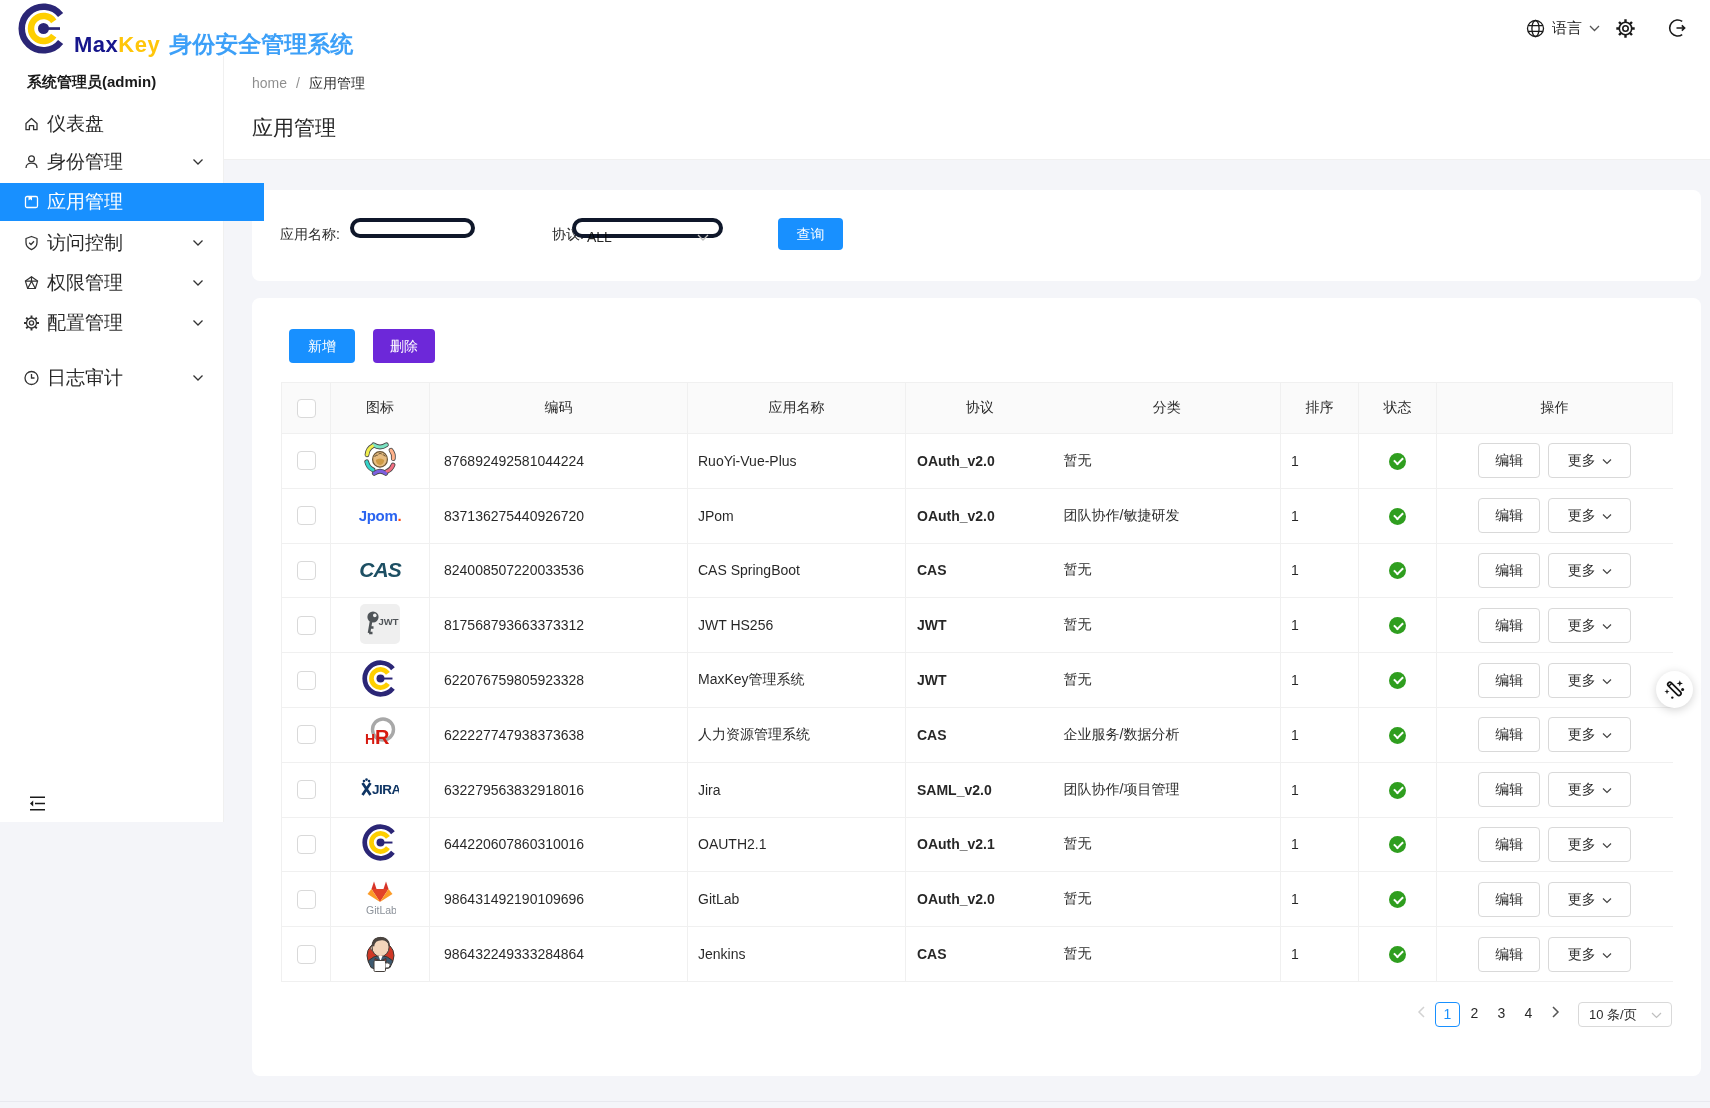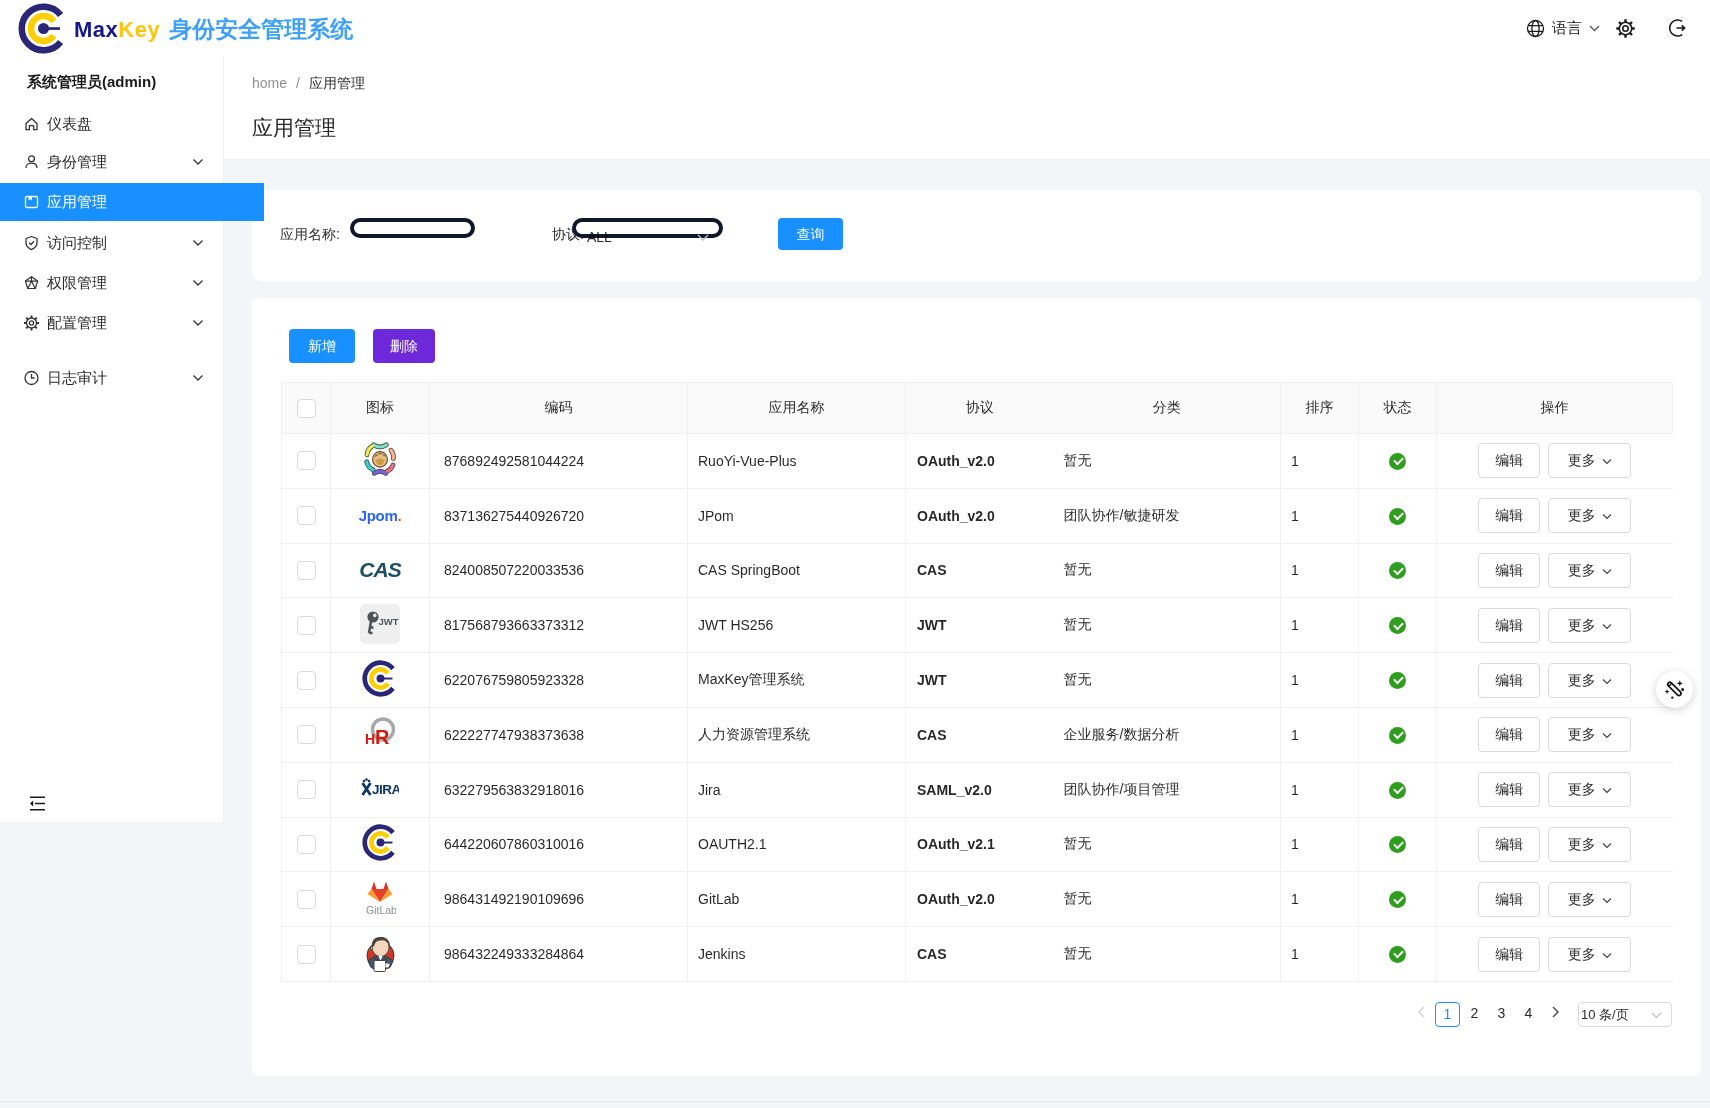--- a/index.html
+++ b/index.html
@@ -1,29 +1,29 @@
 <!DOCTYPE html>
 <html><head>
 <meta charset="utf-8">
 <style>
 * { margin:0; padding:0; box-sizing:border-box; }
 html,body { width:1710px; height:1108px; overflow:hidden; }
 body { font-family:"Liberation Sans",sans-serif; background:#f4f5f9; position:relative; font-size:14px; color:rgba(0,0,0,.85); }
 .abs { position:absolute; }
 
 #header { position:absolute; left:0; top:0; width:1710px; height:56px; background:#fff; z-index:5; }
-#brand { position:absolute; left:74px; top:0; height:56px; line-height:58px; font-size:22px; font-weight:bold; letter-spacing:.5px; white-space:nowrap; }
+#brand { position:absolute; left:74px; top:15px; height:56px; line-height:58px; font-size:22px; font-weight:bold; letter-spacing:.5px; white-space:nowrap; }
 #brand .mx { color:#16168c; }
 #brand .ky { color:#ffc60a; }
 #brand .cn { color:#3da0f8; font-size:23px; letter-spacing:0; margin-left:9px; }
 .hicon { position:absolute; top:0; height:56px; display:flex; align-items:center; color:#222; }
 
 #sidebar { position:absolute; left:0; top:56px; width:224px; height:766px; background:#fff; border-right:1px solid #f0f0f0; z-index:4; }
 #admin { position:absolute; left:27px; top:17px; width:190px; font-size:15px; font-weight:bold; color:#1a1a1a; }
-.mitem { position:absolute; left:0; width:264px; height:40px; color:rgba(0,0,0,.85); font-size:15px; }
+.mitem { position:absolute; left:0; width:264px; height:40px; color:rgba(0,0,0,.85); font-size:19px; }
 .mitem .mtxt { position:absolute; left:47px; top:50%; transform:translateY(-50%); }
 .mitem svg.micon { position:absolute; left:23px; top:50%; transform:translateY(-50%); }
 .mitem svg.chev { position:absolute; left:192px; top:50%; transform:translateY(-50%); }
 .mitem.sel { background:#1890ff; color:#fff; }
 
 #topzone { position:absolute; left:224px; top:56px; width:1486px; height:104px; background:#fff; border-bottom:1px solid #f0f0f0; z-index:3; }
 #crumb { position:absolute; left:28px; top:19px; font-size:14px; color:rgba(0,0,0,.45); }
 #crumb b { color:rgba(0,0,0,.85); font-weight:normal; }
 #crumb .sep { margin:0 9px; }
 #ptitle { position:absolute; left:28px; top:58px; font-size:21px; font-weight:500; color:#262626; }
@@ -47,21 +47,21 @@
 #tbl td.pl11 { padding-left:11px;font-weight:bold; }
 #tbl td.pl10 { padding-left:10px; }
 .ckb { display:inline-block; width:19px; height:19px; border:1px solid #d9d9d9; border-radius:4px; background:#fff; vertical-align:middle; }
 .stat { display:inline-block; width:17px; height:17px; border-radius:50%; background:#2f9e1f; vertical-align:middle; position:relative; }
 .stat:after { content:""; position:absolute; left:4.5px; top:4.5px; width:7px; height:4px; border-left:2px solid #fff; border-bottom:2px solid #fff; transform:rotate(-45deg); }
 .obtn { display:inline-block; height:35px; line-height:33px; border:1px solid #d9d9d9; border-radius:4px; background:#fff; color:rgba(0,0,0,.85); font-size:14px; text-align:center; vertical-align:middle; }
 
 #pager { position:absolute; right:29px; top:704px; height:25px; text-align:right; font-size:14px; color:rgba(0,0,0,.85); white-space:nowrap; }
 #pager .pit { margin-left:2px; }
 .pit { display:inline-block; min-width:25px; height:25px; line-height:23px; text-align:center; margin-left:2px; border-radius:4px; vertical-align:middle; }
-#psel { display:inline-block; width:94px; height:25px; line-height:23px; border:1px solid #d9d9d9; border-radius:4px; margin-left:10px; text-align:left; padding-left:2px; font-size:13px; position:relative; vertical-align:middle; }
+#psel { display:inline-block; width:94px; height:25px; line-height:23px; border:1px solid #d9d9d9; border-radius:4px; margin-left:10px; text-align:left; padding-left:10px; font-size:13px; position:relative; vertical-align:middle; }
 
 #fab { position:absolute; left:1656px; top:671px; width:37px; height:37px; border-radius:50%; background:#fff; box-shadow:0 2px 10px rgba(0,0,0,.18); z-index:6; display:flex; align-items:center; justify-content:center; }
 #footline { position:absolute; left:0; top:1101px; width:1710px; border-top:1px solid #e8e9ef; }
 </style>
 </head>
 <body>
 <div id="header">
   <svg class="abs" style="left:18px;top:3px;" width="51" height="51" viewBox="0 0 51 51">
     <path d="M42.63 12.11 A21.75 21.75 0 1 0 42.63 38.89" fill="none" stroke="#2b2676" stroke-width="6.5"></path>
     <path d="M35.74 18.33 A12.5 12.5 0 1 0 35.74 32.67" fill="none" stroke="#fecf00" stroke-width="6.5"></path>

